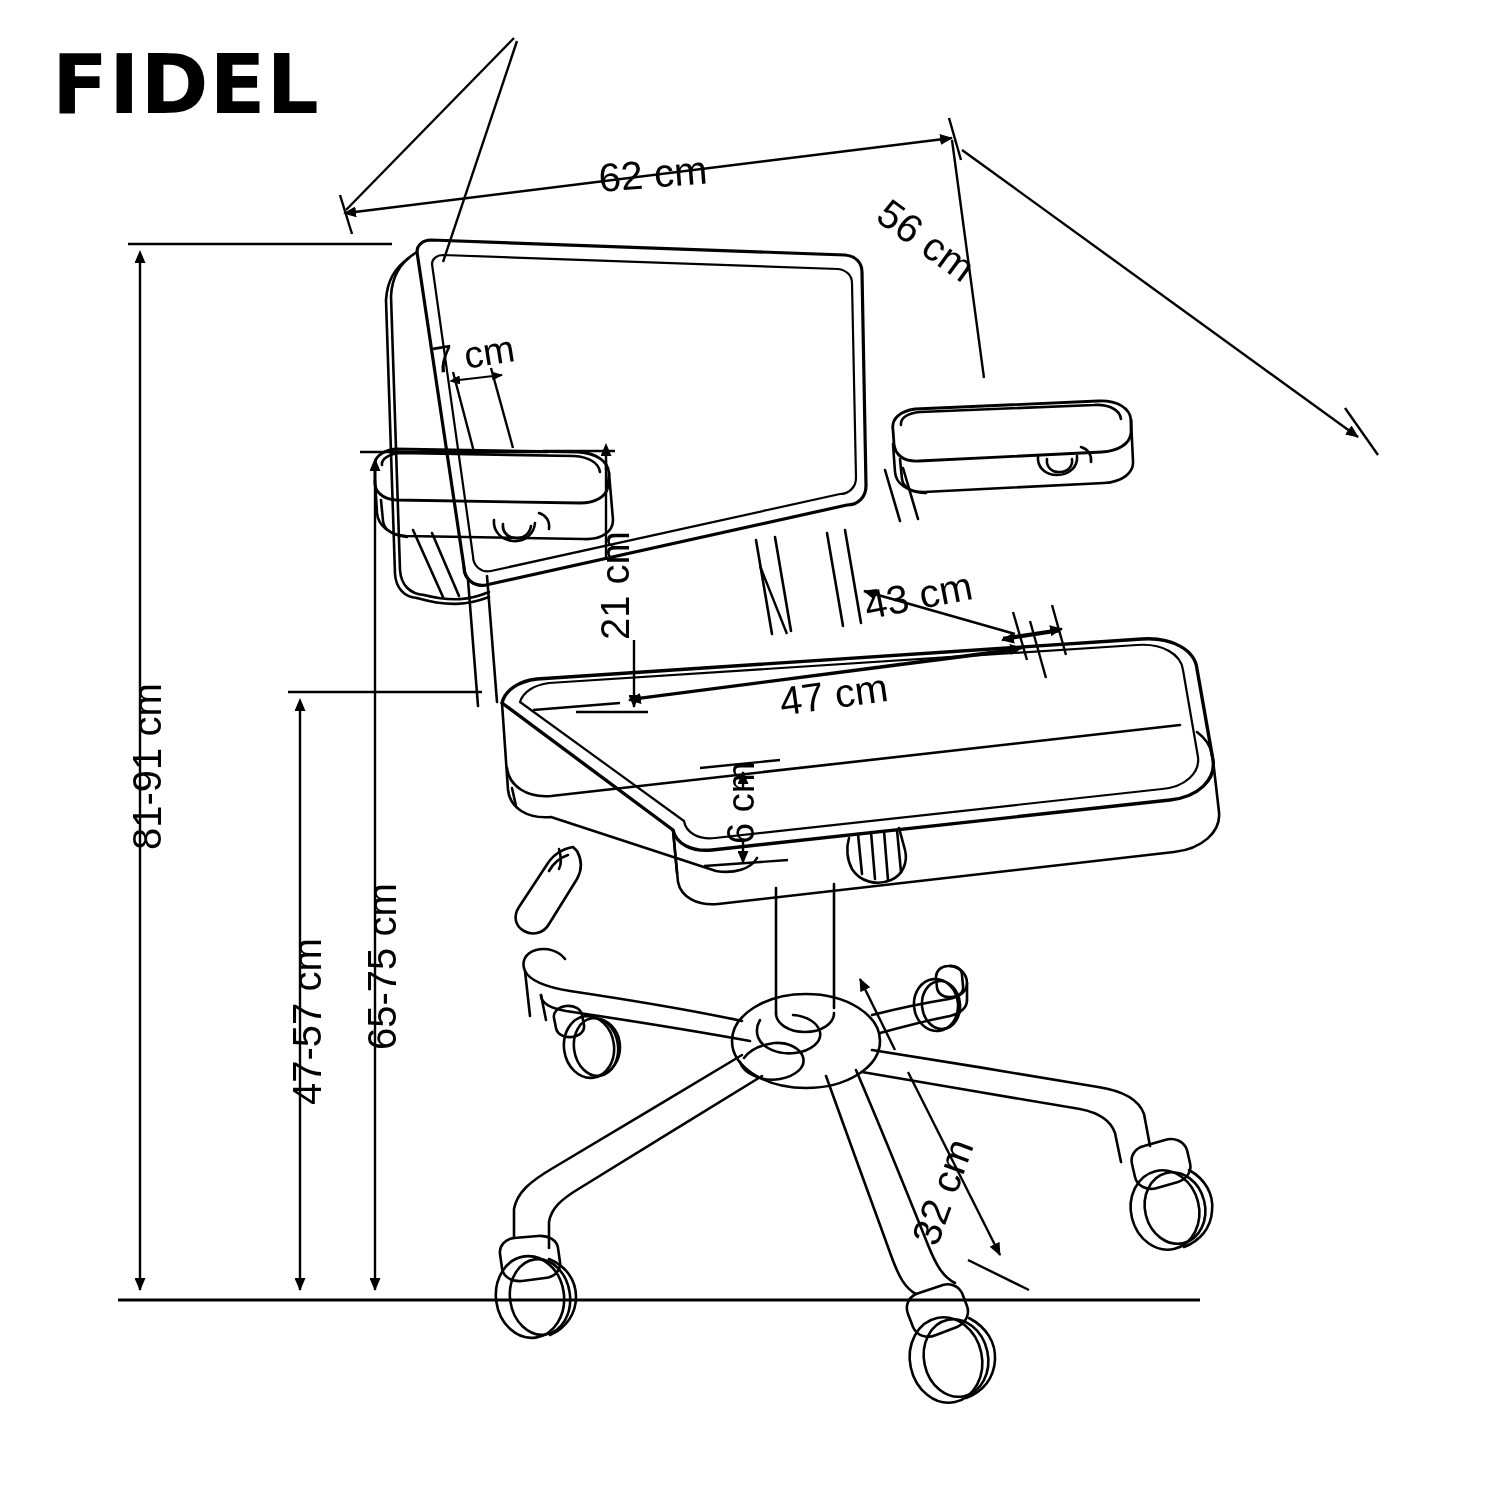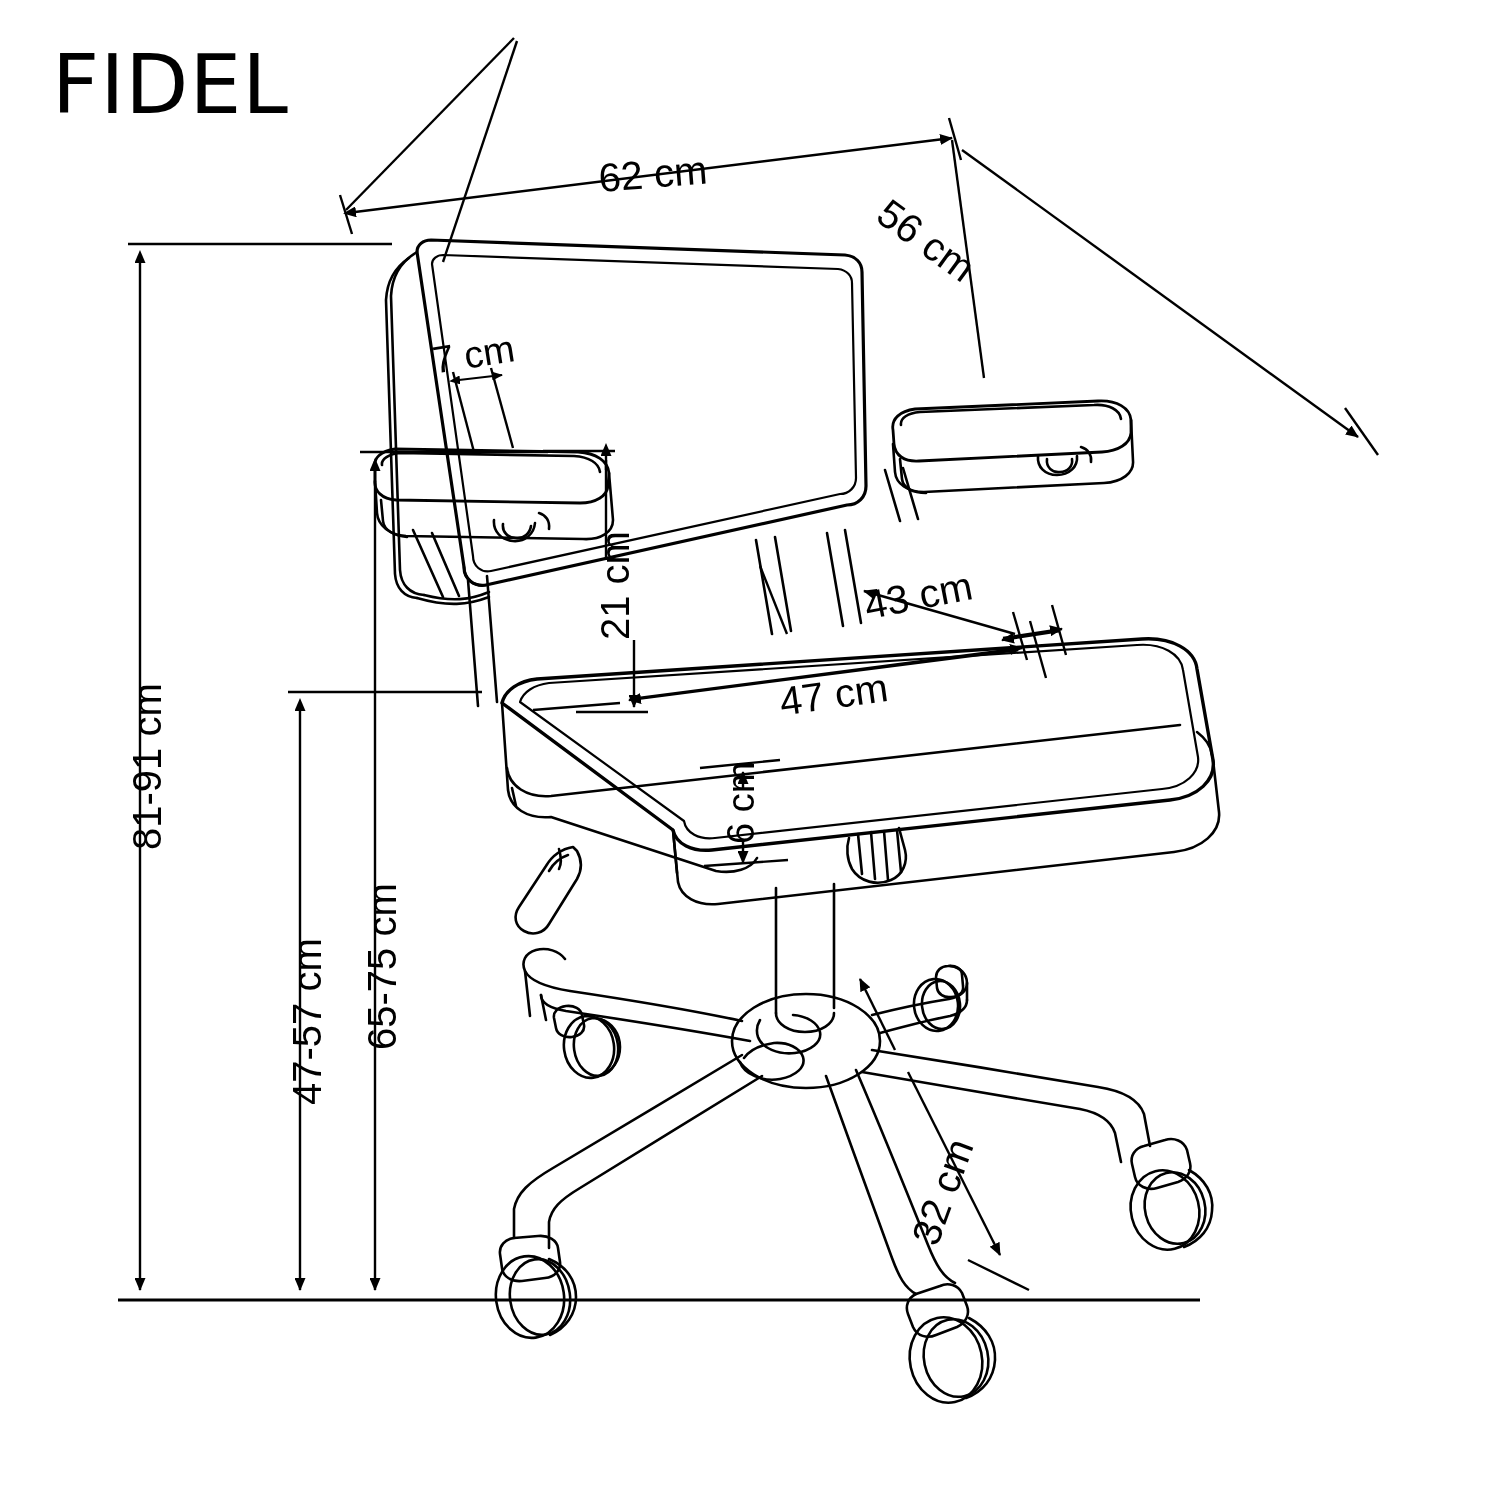--- a/index.html
+++ b/index.html
@@ -20,21 +20,21 @@
   #sheet svg {
     position: absolute;
     top: 0;
     left: 0;
   }
   .title {
     position: absolute;
     left: 52px;
     top: 44px;
     font-family: "DejaVu Sans", sans-serif;
-    font-weight: normal;
+    font-weight: bold;
     font-size: 82px;
     letter-spacing: 1px;
     color: #000000;
     line-height: 1;
     white-space: nowrap;
   }
   .dimlabel {
     position: absolute;
     font-family: "Liberation Sans", sans-serif;
     font-size: 40px;

